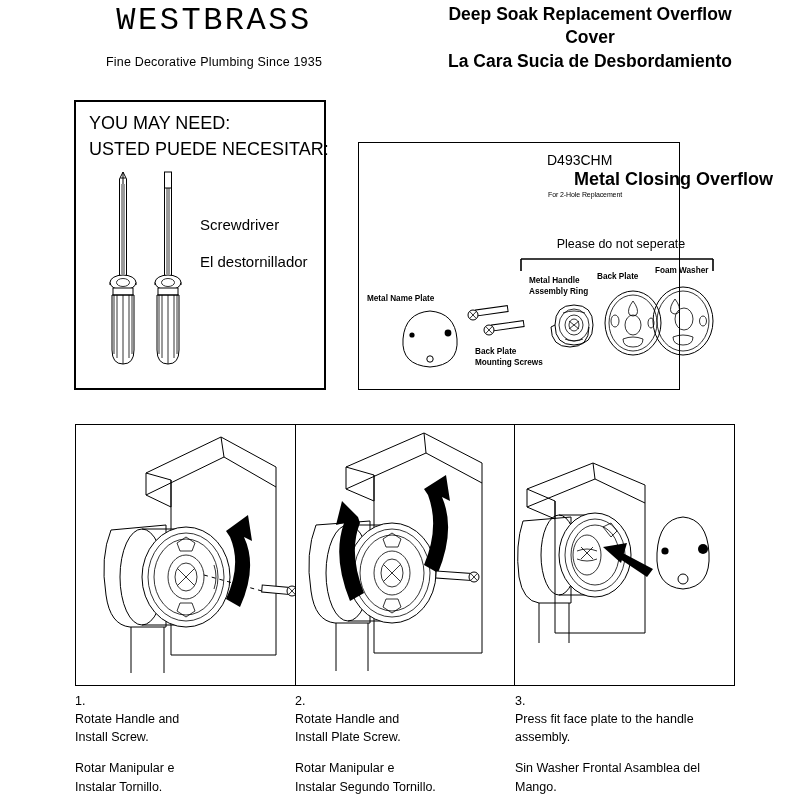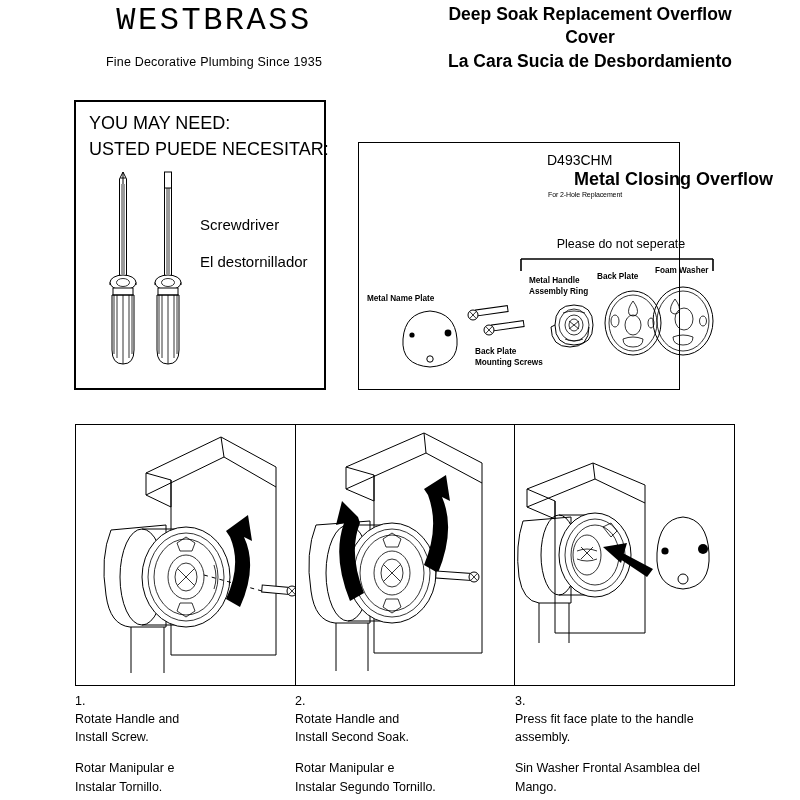--- a/index.html
+++ b/index.html
@@ -305,21 +305,21 @@
     <span class="num">1.</span>
     <span class="num">Rotate Handle and</span>
     <span class="num">Install Screw.</span>
     <span class="gap"></span>
     <span class="num">Rotar Manipular e</span>
     <span class="num">Instalar Tornillo.</span>
   </div>
   <div class="cap">
     <span class="num">2.</span>
     <span class="num">Rotate Handle and</span>
-    <span class="num">Install Second Soak.</span>
+    <span class="num">Install Plate Screw.</span>
     <span class="gap"></span>
     <span class="num">Rotar Manipular e</span>
     <span class="num">Instalar Segundo Tornillo.</span>
   </div>
   <div class="cap c3">
     <span class="num">3.</span>
     <span class="num">Press fit face plate to the handle</span>
     <span class="num">assembly.</span>
     <span class="gap"></span>
     <span class="num">Sin Washer Frontal Asamblea del</span>

